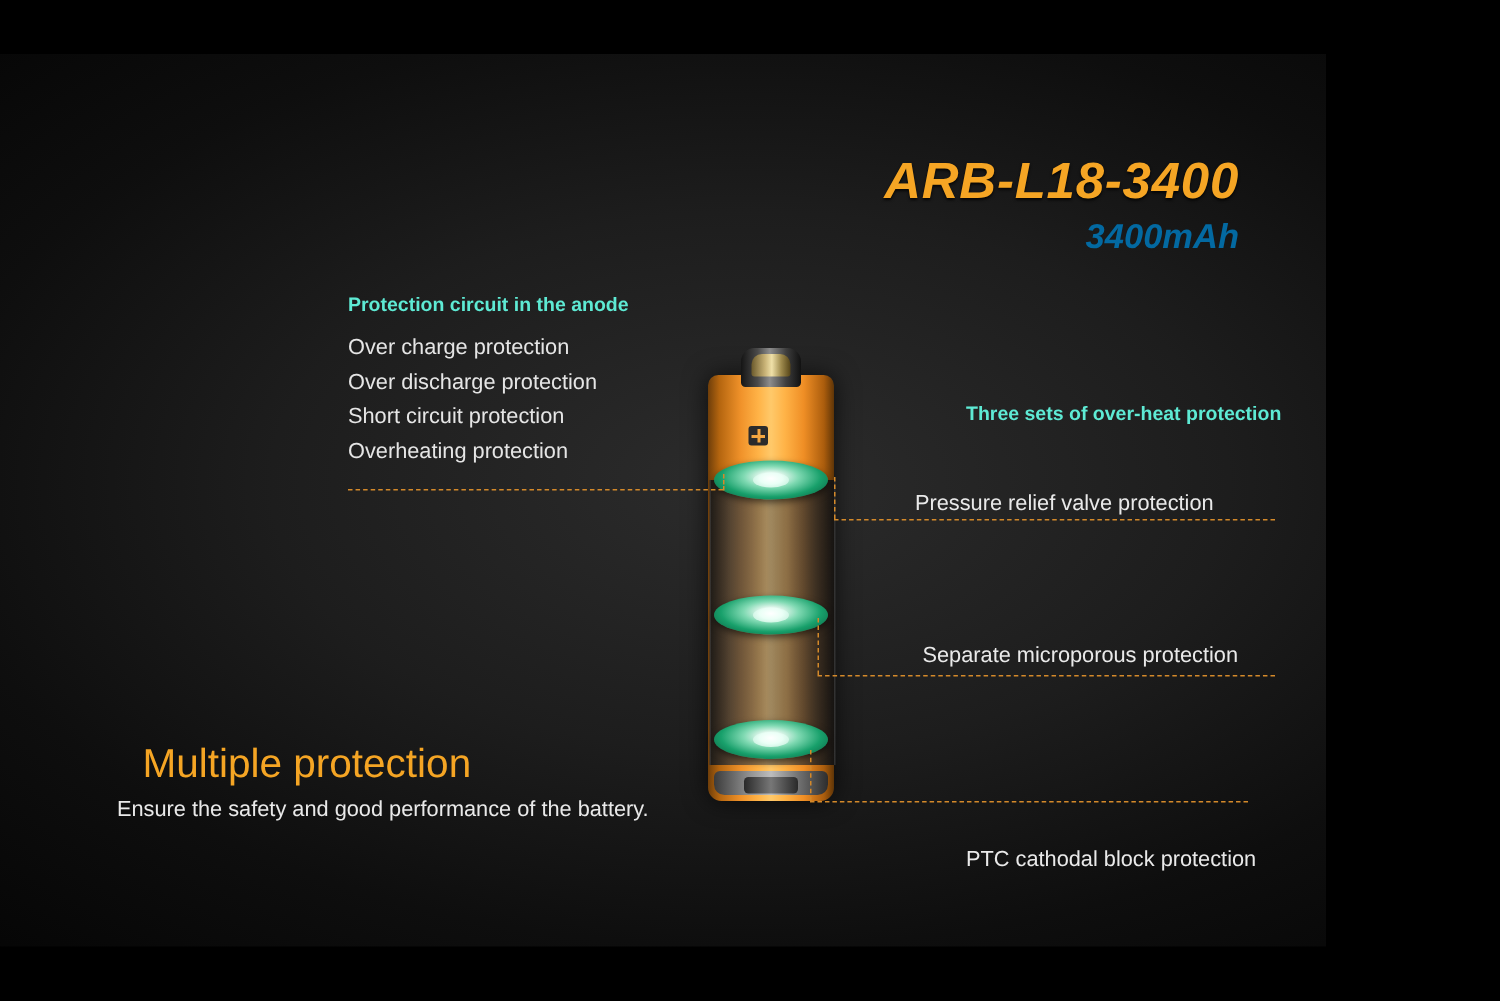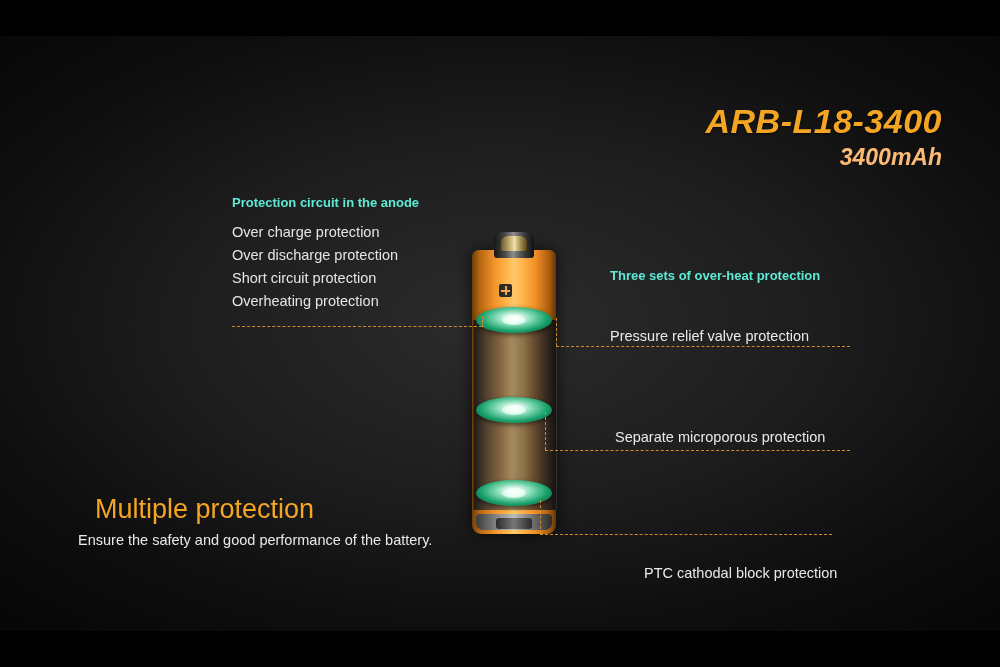--- a/index.html
+++ b/index.html
@@ -8,21 +8,21 @@
     background: #000;
   }
   body {
     width: 1000px;
     height: 667px;
     overflow: hidden;
     font-family: "Liberation Sans", sans-serif;
   }
   #stage {
     position: relative;
-    width: 1000px;
+    width: 884px;
     height: 667px;
     background: #000;
     overflow: hidden;
   }
   
   #backdrop {
     position: absolute;
     left: 0;
     top: 35px;
     width: 1000px;
@@ -56,21 +56,21 @@
     color: #f5a524;
     letter-spacing: 0.5px;
     line-height: 1.05;
     text-shadow: 0 1px 2px rgba(0,0,0,0.8);
   }
   #product-capacity {
     margin-top: 4px;
     font-size: 23px;
     font-weight: bold;
     font-style: italic;
-    color: #fdba74;
+    color: #0369a1;
   }
 
   .heading-orange {
     position: absolute;
     color: #5eead4;
     font-size: 13px;
     font-weight: bold;
     z-index: 10;
     white-space: nowrap;
   }
@@ -89,21 +89,21 @@
     top: 221px;
     z-index: 10;
   }
   #anode-list .item {
     color: #e5e5e5;
     font-size: 14.5px;
     line-height: 23px;
     white-space: nowrap;
   }
 
-  #overheat-heading { left: 610px; top: 268px; text-align: center; }
+  #overheat-heading { left: 644px; top: 268px; text-align: center; }
 
   #multiple-heading {
     position: absolute;
     left: 78px;
     top: 494px;
     color: #f5a524;
     font-size: 27px;
     z-index: 10;
     white-space: nowrap;
     margin-left: 17px;

